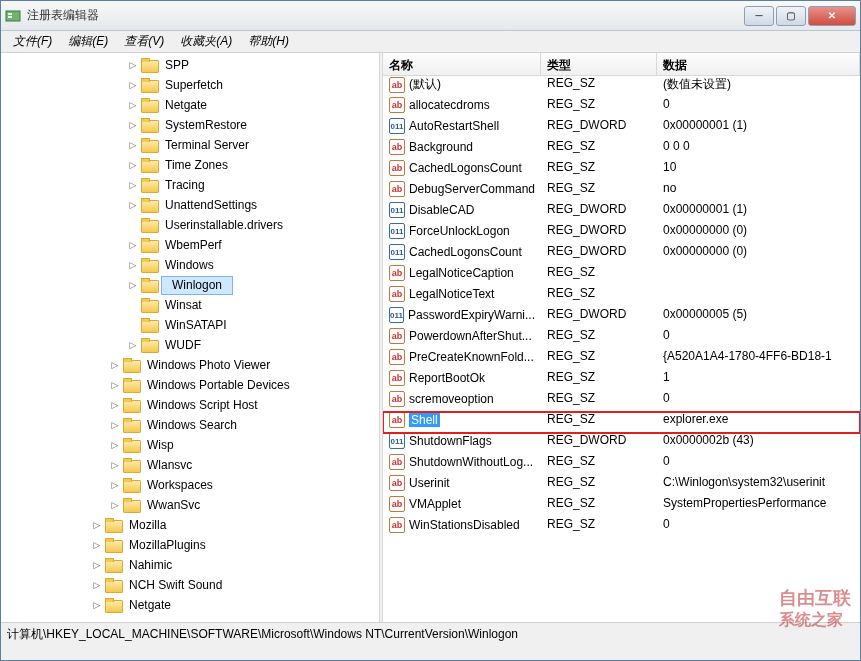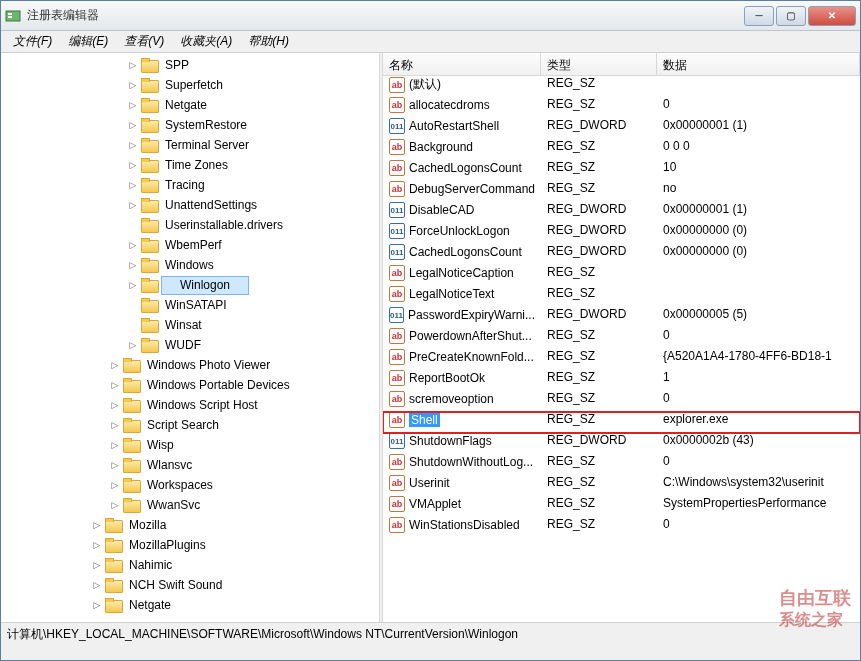--- a/index.html
+++ b/index.html
@@ -14,29 +14,29 @@
 .win-max { background: linear-gradient(to bottom, #f0f4f8, #cfd9e4); }
 .win-close { background: linear-gradient(to bottom, #e7928a, #d14b3f); color: #fff; width: 48px; font-weight:bold;}
 .menubar { height: 22px; background: #f0f0f0; display: flex; align-items: center; padding: 0 4px; border-bottom: 1px solid #d0d0d0; }
 .menu-item { padding: 2px 8px; cursor: pointer; font-size: 12px; font-style: italic; }
 .content { flex: 1; display: flex; background: #fff; overflow: hidden; }
 .splitter { width: 4px; background: #f0f0f0; cursor: ew-resize; border-left:1px solid #d8d8d8; border-right:1px solid #d8d8d8;}
 .tree-pane { width: 378px; background: #fff; overflow: auto; position: relative; }
 .tree { padding: 2px 0; white-space: nowrap; }
 .tree-node { display: flex; align-items: center; height: 20px; line-height: 20px; cursor: pointer; }
 .tree-node.selected { }
-.tree-node.selected .label { background: #cde8ff; border:1px solid #7eb4ea; padding:0 18px; line-height:17px;}
+.tree-node.selected .label { background: #cde8ff; border:1px solid #7eb4ea; padding:0 10px; line-height:17px;}
 .expander { width: 12px; height: 12px; display: inline-flex; align-items: center; justify-content: center; margin-right: 2px; font-size: 9px; color: #666; }
 .expander.spacer { visibility: hidden; }
 .folder-icon { width: 16px; height: 14px; margin-right: 4px; display:inline-block; position:relative;}
 .folder-icon::before{ content:""; position:absolute; top:2px; left:0; width:16px; height:11px; background:linear-gradient(to bottom,#fde9a8,#f4c94e); border:1px solid #d8a93a; border-radius:1px;}
 .folder-icon::after{ content:""; position:absolute; top:0; left:0; width:7px; height:3px; background:#f4c94e; border:1px solid #d8a93a; border-bottom:none; border-radius:1px 1px 0 0;}
 .label { padding: 0 3px; border:1px solid transparent;}
 .list-pane { flex: 1; background: #fff; display:flex; flex-direction:column; overflow:hidden;}
-.list-header { display: flex; height: 23px; background: linear-gradient(to bottom,#fdfdfd,#f0f0f0); border-bottom: 1px solid #d8d8d8; }
+.list-header { display: flex; height: 23px; background: linear-gradient(to bottom,#fdfdfd,#f0f0f0); border-bottom: 1px solid #d8d8d8; font-weight: bold; }
 .list-header > div { padding: 4px 6px; border-right: 1px solid #d8d8d8; font-size:12px;}
 .col-name { width: 158px; }
 .col-type { width: 116px; }
 .col-data { flex: 1; }
 .list-body { flex:1; overflow:auto; position:relative;}
 .list-row { display: flex; height: 21px; align-items: flex-start; cursor:pointer;}
 .list-row > div { padding: 0 6px; white-space: nowrap; overflow: hidden; text-overflow: ellipsis; }
 .list-row .col-name { display:flex; align-items:center; gap:4px;}
 .vicon { width:16px; height:16px; display:inline-flex; align-items:center; justify-content:center; font-size:9px; font-weight:bold; border-radius:2px;}
 .vicon.sz { background:#fff; border:1px solid #c07840; color:#d03030; }
@@ -136,28 +136,28 @@
             <span class="label">Windows</span>
           </div>
           <div class="tree-node selected" style="padding-left: 126px;">
             <span class="expander">▷</span>
             <span class="folder-icon"></span>
             <span class="label">Winlogon</span>
           </div>
           <div class="tree-node" style="padding-left: 126px;">
             <span class="expander spacer"></span>
             <span class="folder-icon"></span>
+            <span class="label">Winsat</span>
+          </div>
+          <div class="tree-node" style="padding-left: 126px;">
+            <span class="expander spacer"></span>
+            <span class="folder-icon"></span>
             <span class="label">WinSATAPI</span>
           </div>
           <div class="tree-node" style="padding-left: 126px;">
-            <span class="expander spacer"></span>
-            <span class="folder-icon"></span>
-            <span class="label">Winsat</span>
-          </div>
-          <div class="tree-node" style="padding-left: 126px;">
             <span class="expander">▷</span>
             <span class="folder-icon"></span>
             <span class="label">WUDF</span>
           </div>
           <div class="tree-node" style="padding-left: 108px;">
             <span class="expander">▷</span>
             <span class="folder-icon"></span>
             <span class="label">Windows Photo Viewer</span>
           </div>
           <div class="tree-node" style="padding-left: 108px;">
@@ -166,21 +166,21 @@
             <span class="label">Windows Portable Devices</span>
           </div>
           <div class="tree-node" style="padding-left: 108px;">
             <span class="expander">▷</span>
             <span class="folder-icon"></span>
             <span class="label">Windows Script Host</span>
           </div>
           <div class="tree-node" style="padding-left: 108px;">
             <span class="expander">▷</span>
             <span class="folder-icon"></span>
-            <span class="label">Script Search</span>
+            <span class="label">Windows Search</span>
           </div>
           <div class="tree-node" style="padding-left: 108px;">
             <span class="expander">▷</span>
             <span class="folder-icon"></span>
             <span class="label">Wisp</span>
           </div>
           <div class="tree-node" style="padding-left: 108px;">
             <span class="expander">▷</span>
             <span class="folder-icon"></span>
             <span class="label">Wlansvc</span>
@@ -229,20 +229,21 @@
         <div class="col-type">类型</div>
         <div class="col-data">数据</div>
       </div>
       <div class="list-body" id="list">
           <div class="list-row">
             <div class="col-name">
               <span class="vicon sz">ab</span>
               <span class="name-text">(默认)</span>
             </div>
             <div class="col-type">REG_SZ</div>
+            <div class="col-data">(数值未设置)</div>
           </div>
           <div class="list-row">
             <div class="col-name">
               <span class="vicon sz">ab</span>
               <span class="name-text">allocatecdroms</span>
             </div>
             <div class="col-type">REG_SZ</div>
             <div class="col-data">0</div>
           </div>
           <div class="list-row">
@@ -380,21 +381,21 @@
             </div>
             <div class="col-type">REG_SZ</div>
             <div class="col-data">0</div>
           </div>
           <div class="list-row">
             <div class="col-name">
               <span class="vicon sz">ab</span>
               <span class="name-text">Userinit</span>
             </div>
             <div class="col-type">REG_SZ</div>
-            <div class="col-data">C:\Windows\system32\userinit</div>
+            <div class="col-data">C:\Winlogon\system32\userinit</div>
           </div>
           <div class="list-row">
             <div class="col-name">
               <span class="vicon sz">ab</span>
               <span class="name-text">VMApplet</span>
             </div>
             <div class="col-type">REG_SZ</div>
             <div class="col-data">SystemPropertiesPerformance</div>
           </div>
           <div class="list-row">

